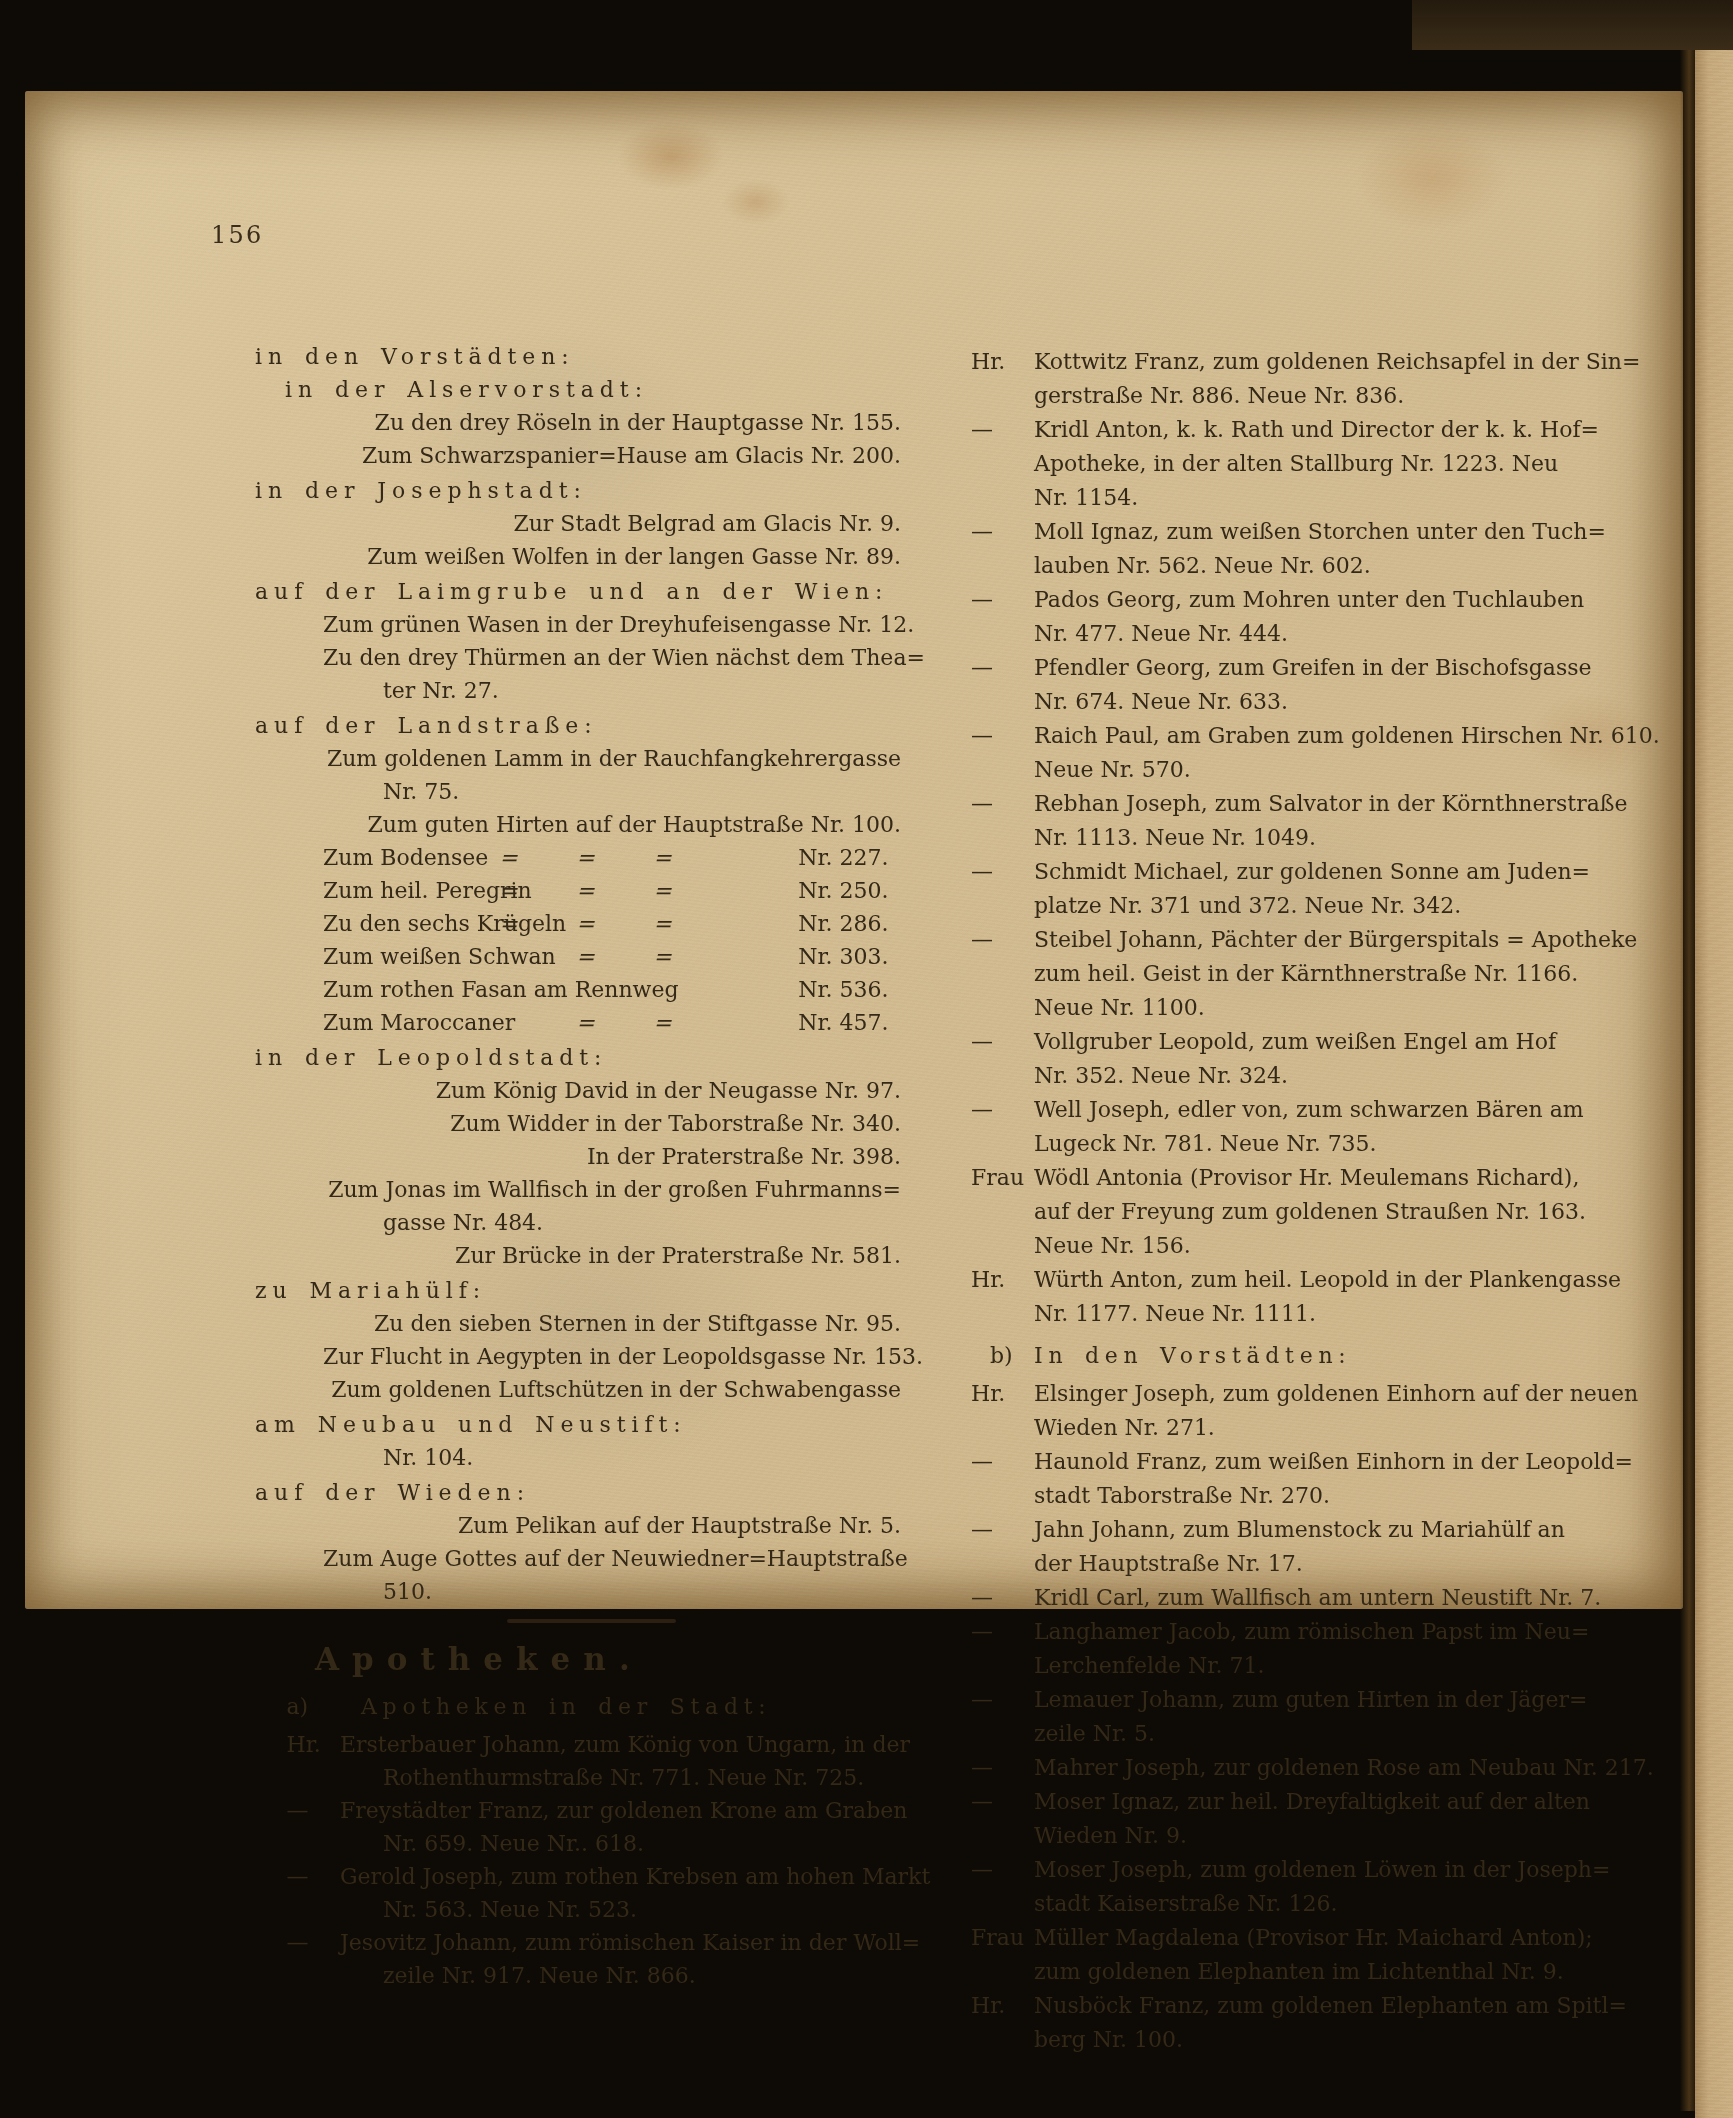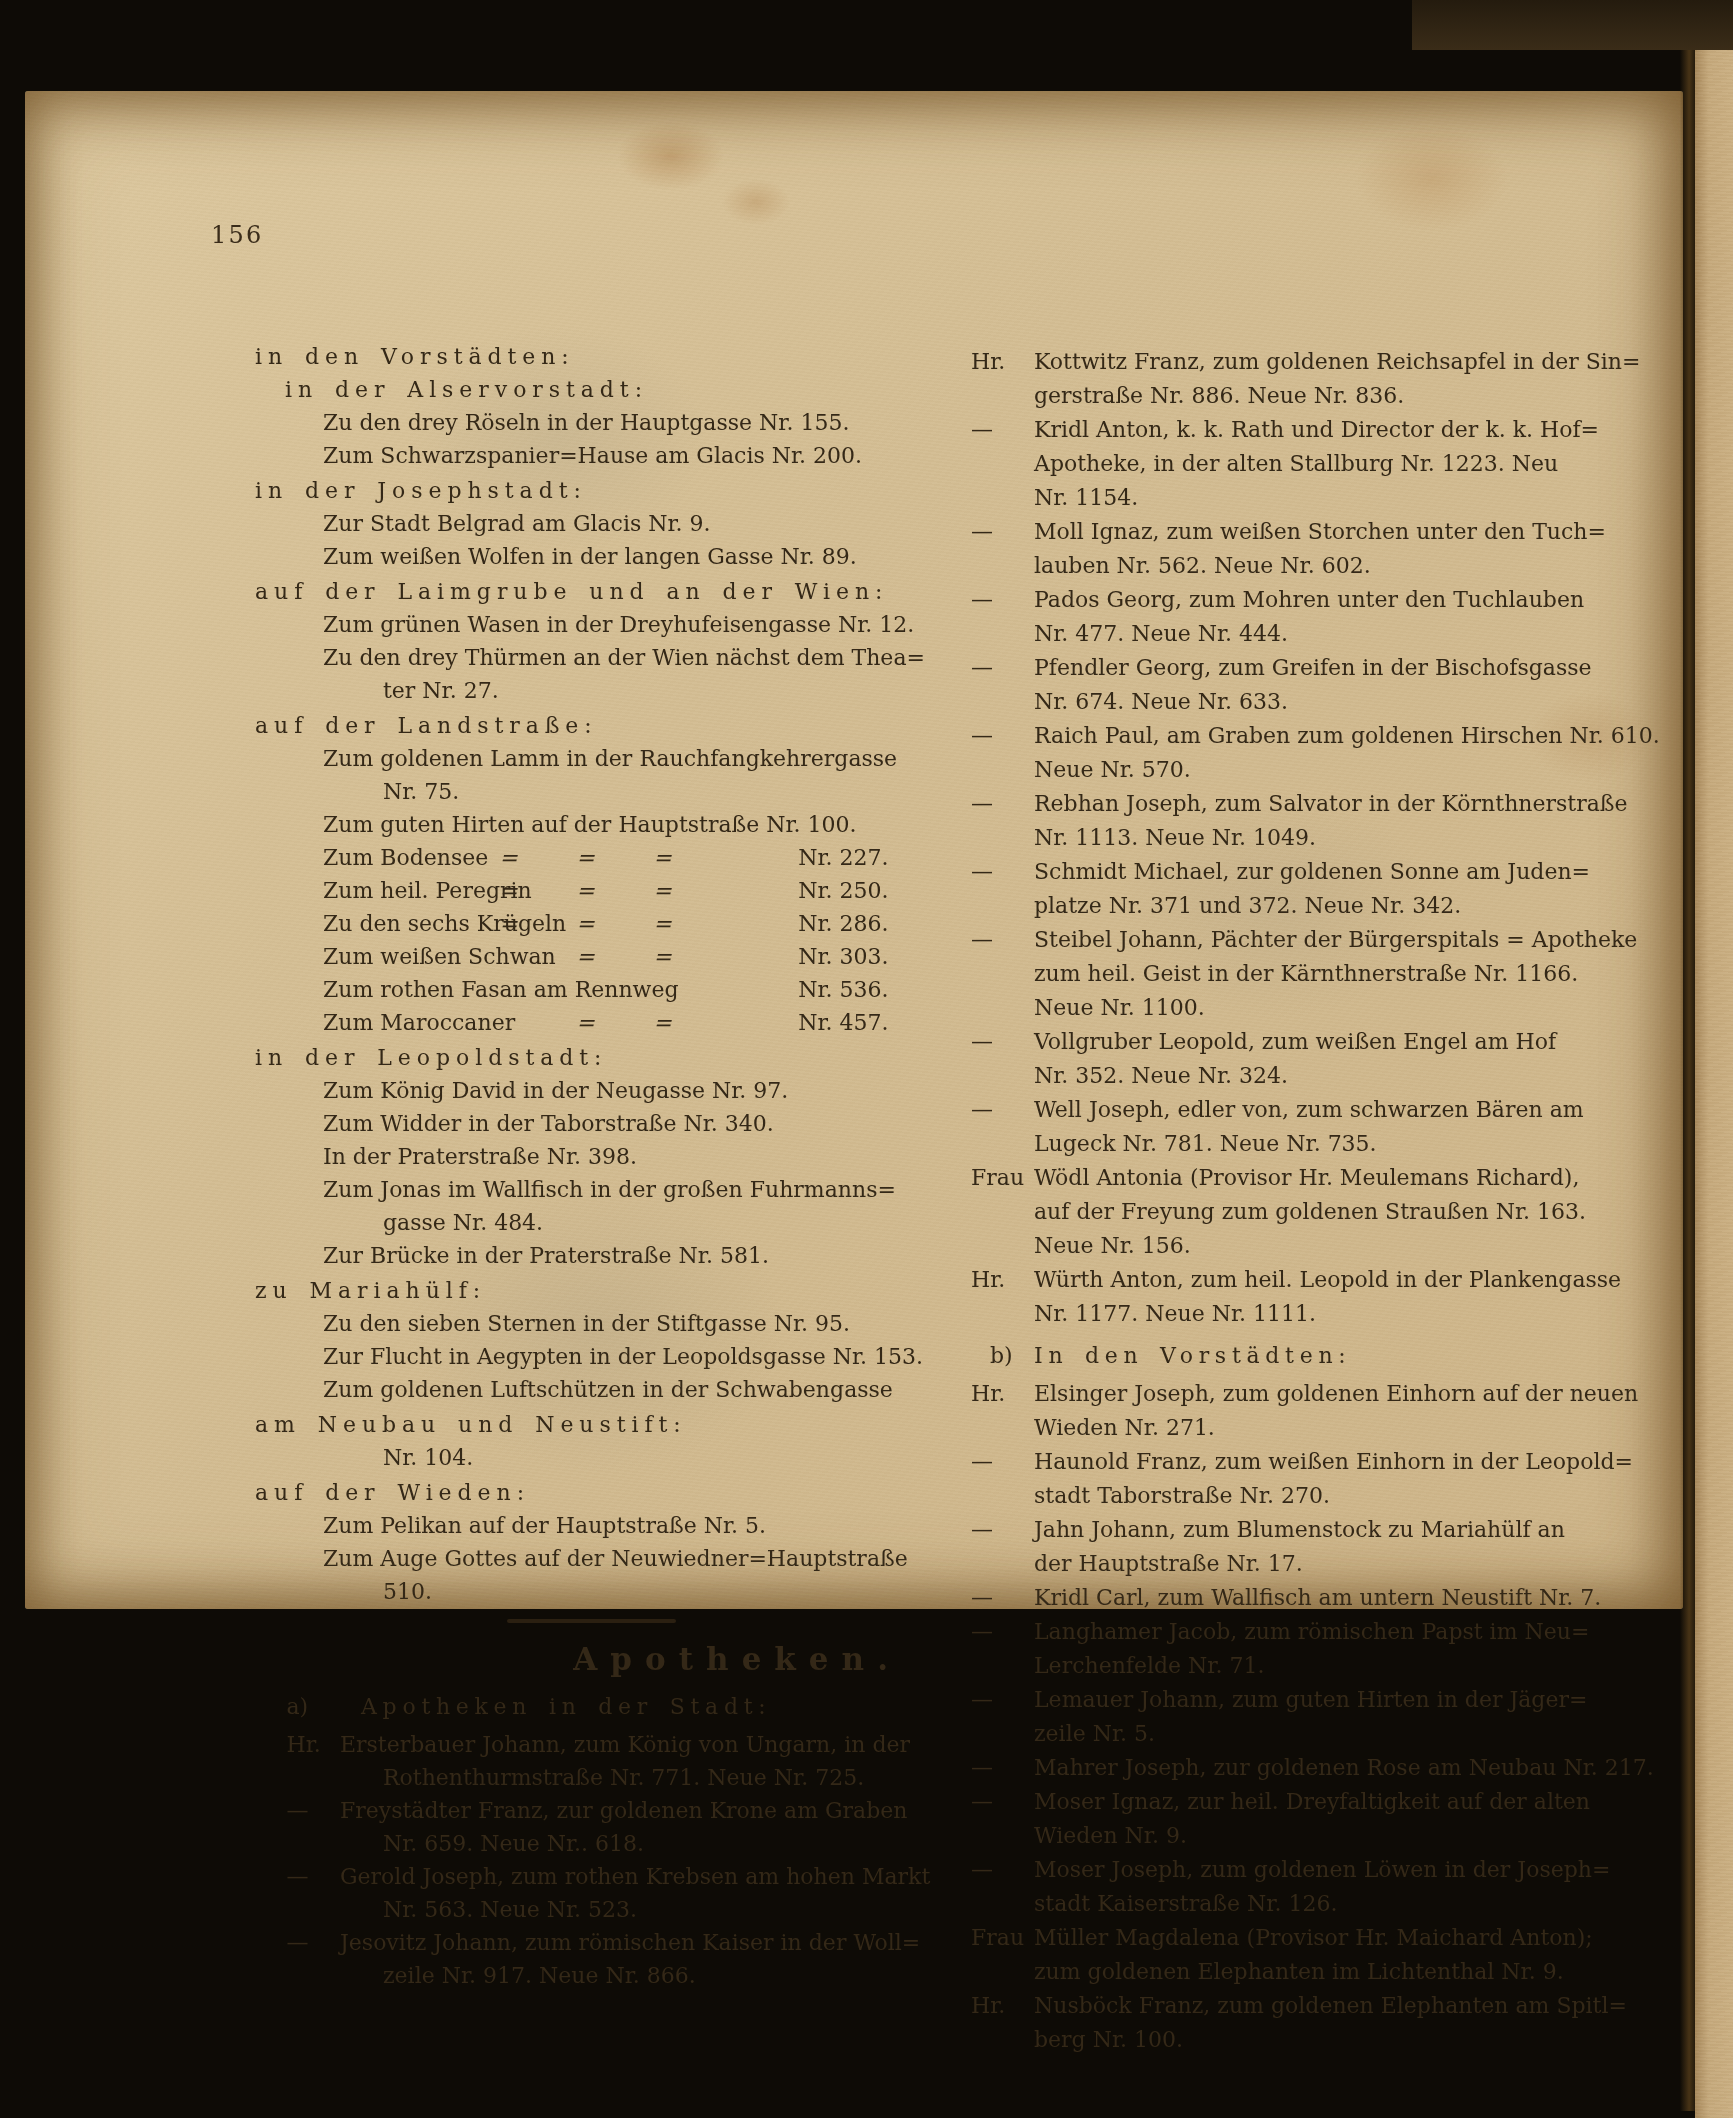--- a/index.html
+++ b/index.html
@@ -47,38 +47,38 @@
     position:absolute;left:186px;top:130px;font-size:24px;color:#3a2c1a;
     letter-spacing:2.2px;
   }
   .col{position:absolute;color:#342817;font-size:22px;}
   .col-left{left:230px;top:249px;width:646px;line-height:33px;}
   .col-right{left:919px;top:254px;width:739px;line-height:34px;}
   .line{position:relative;white-space:nowrap;}
   .h0{letter-spacing:.27em;word-spacing:.18em;margin-top:2px;}
   .h0.first{margin-top:0;}
   .h1{padding-left:30px;letter-spacing:.27em;word-spacing:.18em;}
-  .entry{padding-left:var(--ent);}
+  .entry{padding-left:var(--ent);text-align:right;}
   .cont{padding-left:var(--cont);}
   .pfx{position:absolute;left:var(--pfx);}
   .lst{padding-left:var(--txt);}
   .hpref{margin-top:7.6px;margin-bottom:4.3px;letter-spacing:.26em;word-spacing:.18em;}
   .hpref .htxt{padding-left:var(--htxt);}
   .hpref .pfx{left:var(--hpfx);letter-spacing:0;}
   .ditto{padding-left:var(--ent);}
   .dmark{position:absolute;transform:skewX(-14deg);}
   .dnr{position:absolute;right:12.5px;}
   .rule-divider{
     margin:11px 0 3.3px 252px;width:169px;height:3.8px;
     background:#2b2011;border-radius:2.2px;
   }
   .title-line{
     margin-top:13px;margin-bottom:5.4px;height:47px;line-height:47px;
     font-size:31px;font-weight:bold;letter-spacing:.42em;
-    text-align:right;padding-left:60px;white-space:nowrap;
+    text-align:left;padding-left:60px;white-space:nowrap;
   }
 </style>
 </head>
 <body>
 
 <div class="page">
   <div class="pagenum">156</div>
   <div class="col col-left" id="col-left" style="--ent:68px; --cont:128px; --pfx:31.5px; --txt:85px; --hpfx:31.5px; --htxt:106px;">
       <div class="line h0 first">in den Vorstädten:</div>
       <div class="line h1">in der Alservorstadt:</div>

